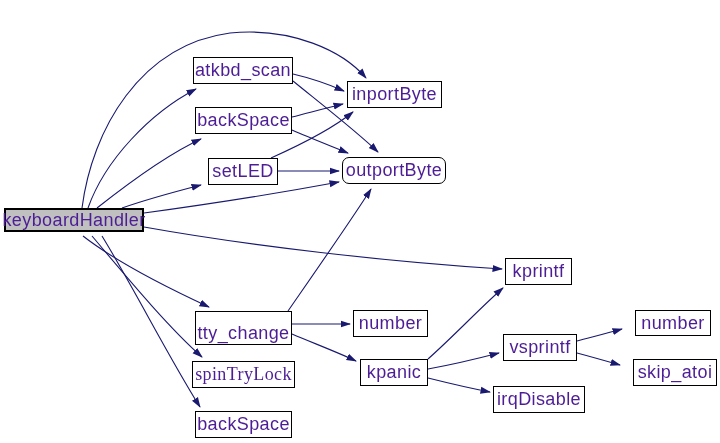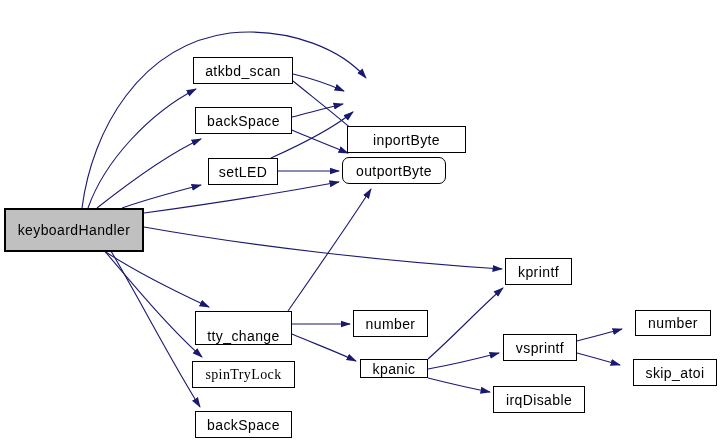--- a/index.html
+++ b/index.html
@@ -10,21 +10,21 @@
     font-family:"Liberation Sans","DejaVu Sans",sans-serif;
     overflow:hidden;
   }
   #edge-layer{position:absolute;left:0;top:0;width:720px;height:443px;}
   .node{
     position:absolute;
     box-sizing:border-box;
     border:1px solid #000000;
     background:#ffffff;
     display:flex;align-items:center;justify-content:center;
-    font-size:14px;letter-spacing:0.4px;color:#000000;
+    font-size:18px;letter-spacing:0.4px;color:#4c1d95;
     white-space:nowrap;
     cursor:pointer;
   }
   .node.root{background:#c0c0c0;border-width:2px;cursor:default;}
   .edge{fill:none;stroke:#191970;stroke-width:1.1px;}
 </style>
 </head>
 <body>
 
 <div id="canvas">
@@ -54,54 +54,54 @@
         <path d="M292,324 L350,324" class="edge" marker-end="url(#arrowhead)" stroke="#191970"></path>
         <path d="M292,334 C313,343 337,352 356,361" class="edge" marker-end="url(#arrowhead)" stroke="#191970"></path>
         <path d="M428,359 C455,335 481,307 503,288" class="edge" marker-end="url(#arrowhead)" stroke="#191970"></path>
         <path d="M428,369 C450,365 476,359 499,353" class="edge" marker-end="url(#arrowhead)" stroke="#191970"></path>
         <path d="M428,378 C448,383 469,388 490,392" class="edge" marker-end="url(#arrowhead)" stroke="#191970"></path>
         <path d="M577,341 C592,337 608,333 622,329" class="edge" marker-end="url(#arrowhead)" stroke="#191970"></path>
         <path d="M577,353 C592,357 606,361 620,365" class="edge" marker-end="url(#arrowhead)" stroke="#191970"></path>
       </g>
   </svg>
   <div id="nodes">
-      <div class="node root" style="left: 4px; top: 208px; width: 140px; height: 44px;">
+      <div class="node root" style="left: 4px; top: 208px; width: 140px; height: 24px;">
         <span>keyboardHandler</span>
       </div>
       <div class="node" style="left: 193px; top: 57px; width: 100px; height: 27px;">
         <span>atkbd_scan</span>
       </div>
       <div class="node" style="left: 195px; top: 107px; width: 97px; height: 27px; align-items: center;">
         <span>backSpace</span>
       </div>
       <div class="node" style="left: 208px; top: 158px; width: 70px; height: 27px;">
         <span>setLED</span>
       </div>
-      <div class="node" style="left: 347px; top: 81px; width: 119px; height: 27px; margin-top: 45px;">
+      <div class="node" style="left: 347px; top: 81px; width: 95px; height: 27px;">
         <span>inportByte</span>
       </div>
       <div class="node" style="left: 342px; top: 157px; width: 104px; height: 27px; border-radius: 7px;">
         <span>outportByte</span>
       </div>
       <div class="node" style="left: 505px; top: 258px; width: 67px; height: 27px;">
         <span>kprintf</span>
       </div>
       <div class="node" style="left: 195px; top: 311px; width: 97px; height: 34px; align-items: flex-end;">
         <span>tty_change</span>
       </div>
       <div class="node" style="left: 353px; top: 310px; width: 75px; height: 27px;">
         <span>number</span>
       </div>
       <div class="node" style="left: 192px; top: 361px; width: 103px; height: 27px; font-family: Liberation Serif, serif;">
         <span>spinTryLock</span>
       </div>
       <div class="node" style="left: 195px; top: 411px; width: 97px; height: 27px;">
         <span>backSpace</span>
       </div>
-      <div class="node" style="left: 360px; top: 359px; width: 68px; height: 19px;">
+      <div class="node" style="left: 360px; top: 359px; width: 68px; height: 27px;">
         <span>kpanic</span>
       </div>
       <div class="node" style="left: 503px; top: 334px; width: 74px; height: 27px;">
         <span>vsprintf</span>
       </div>
       <div class="node" style="left: 493px; top: 386px; width: 92px; height: 27px;">
         <span>irqDisable</span>
       </div>
       <div class="node" style="left: 635px; top: 310px; width: 76px; height: 26px;">
         <span>number</span>

